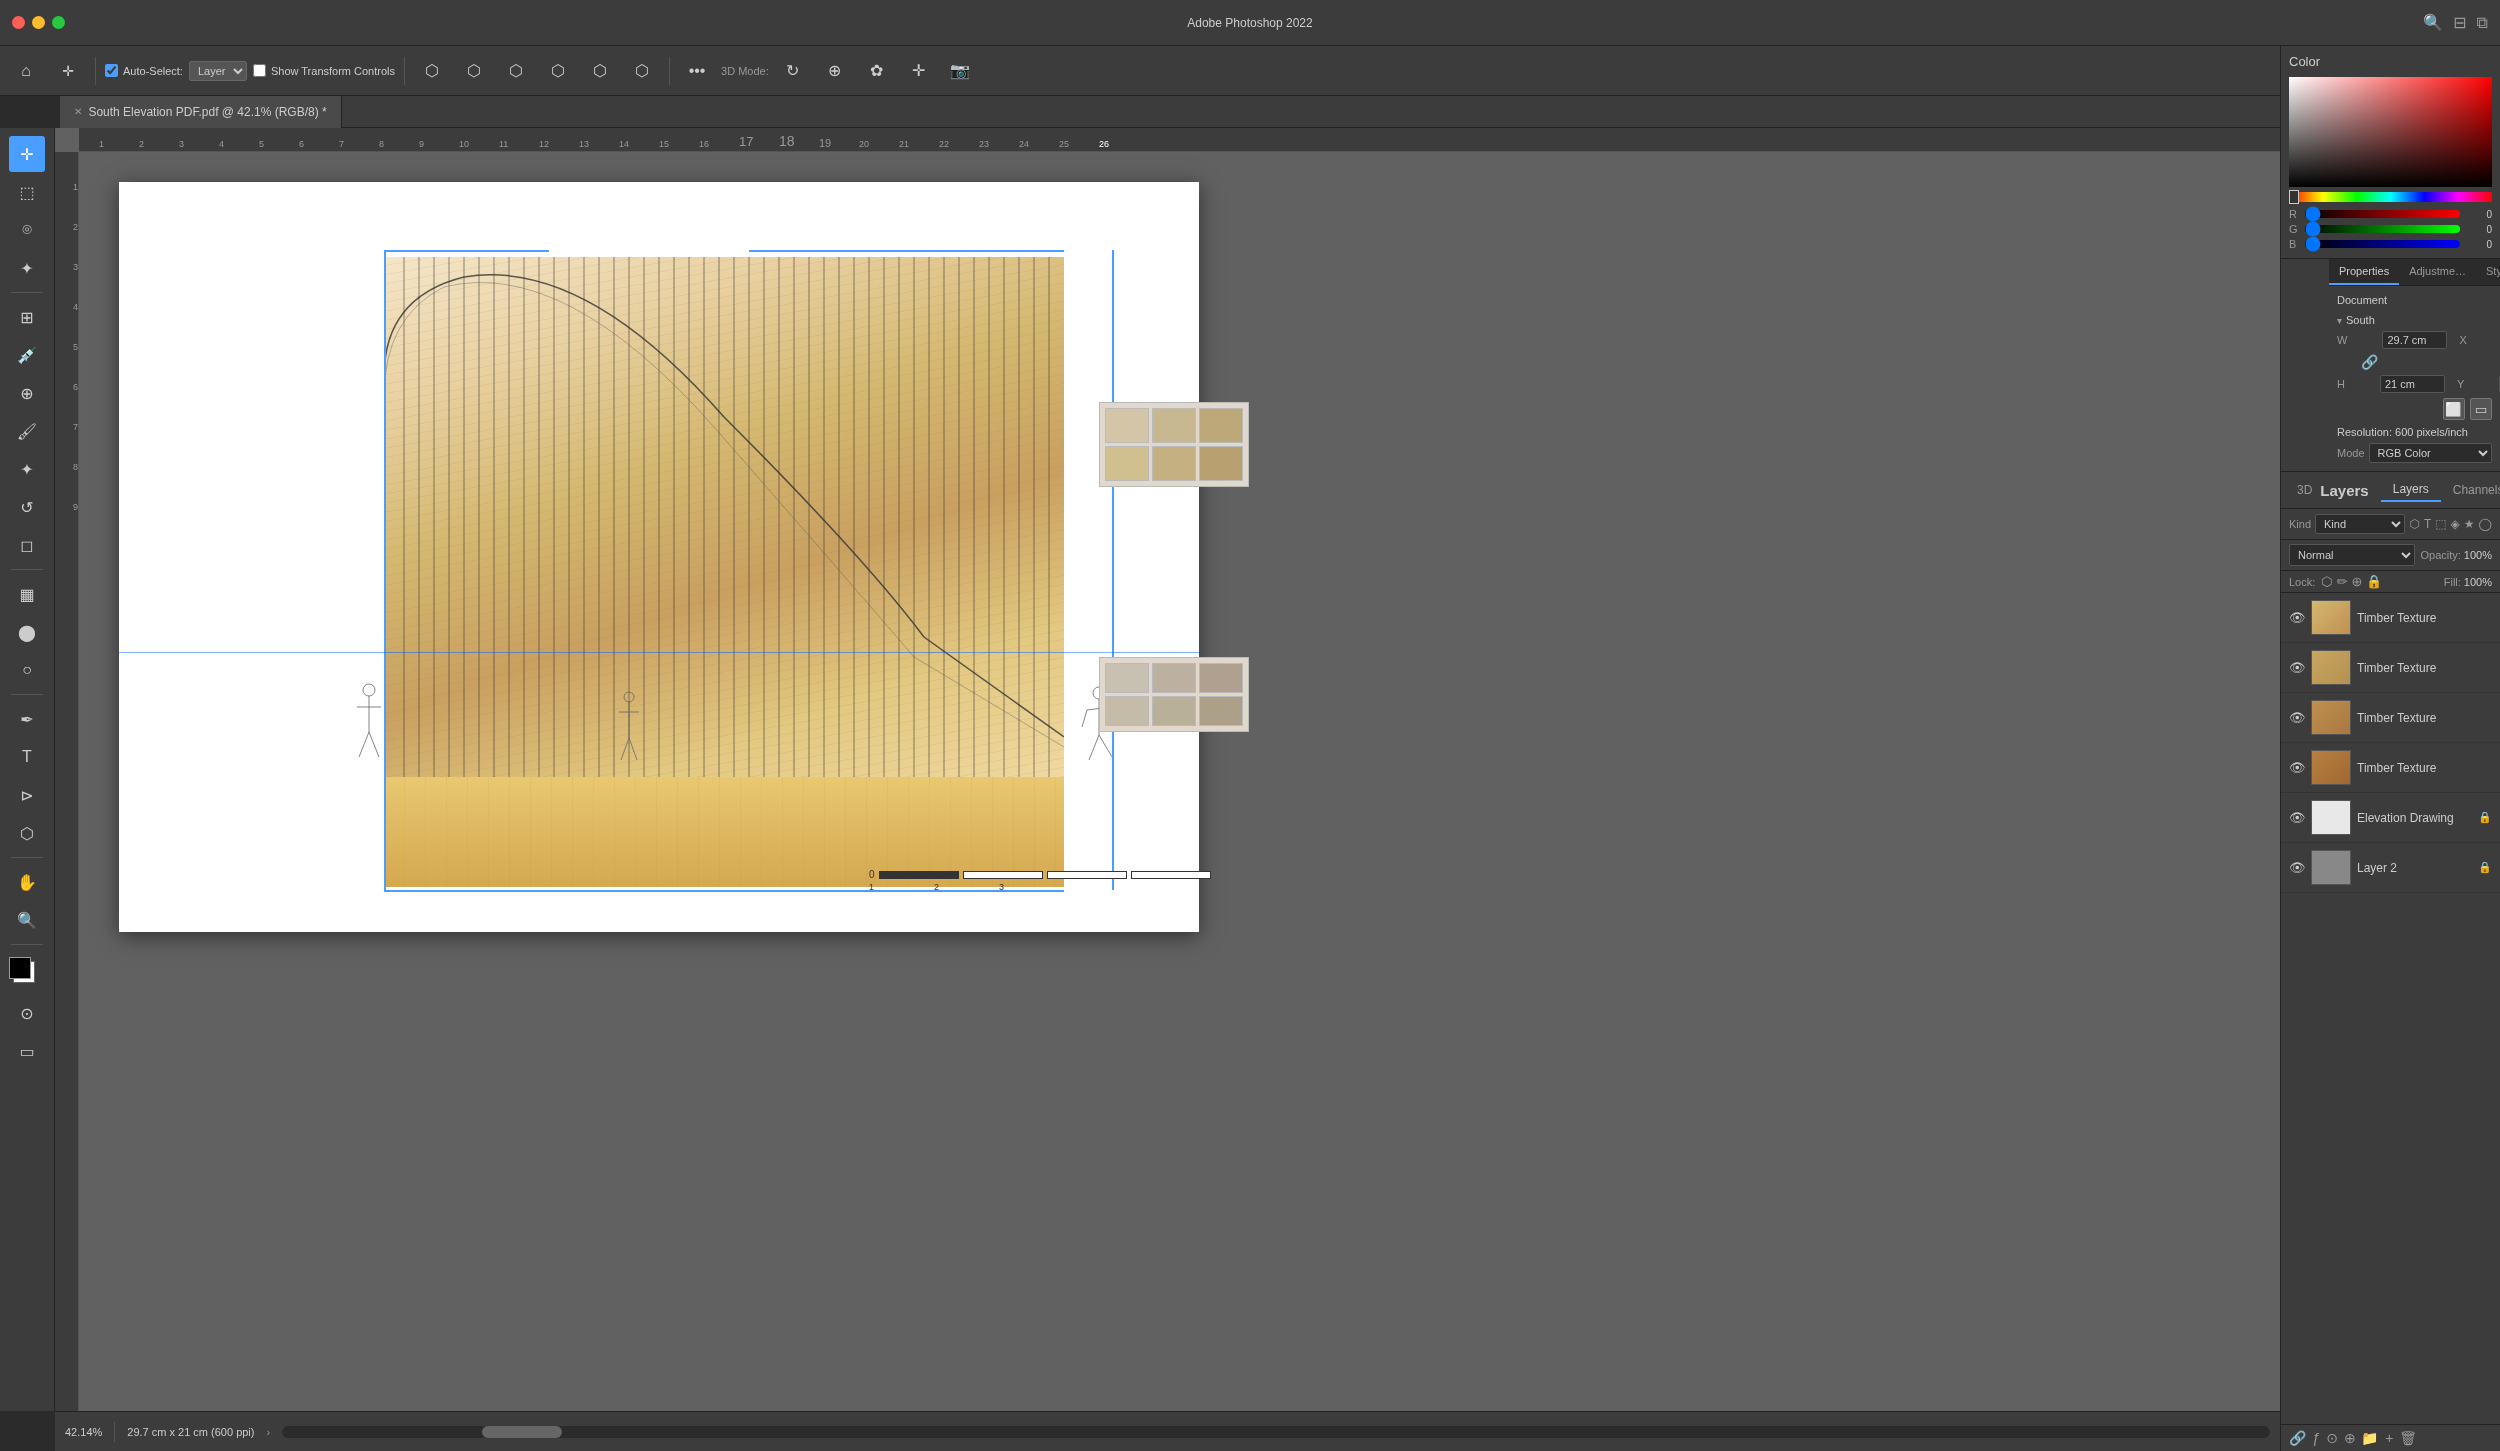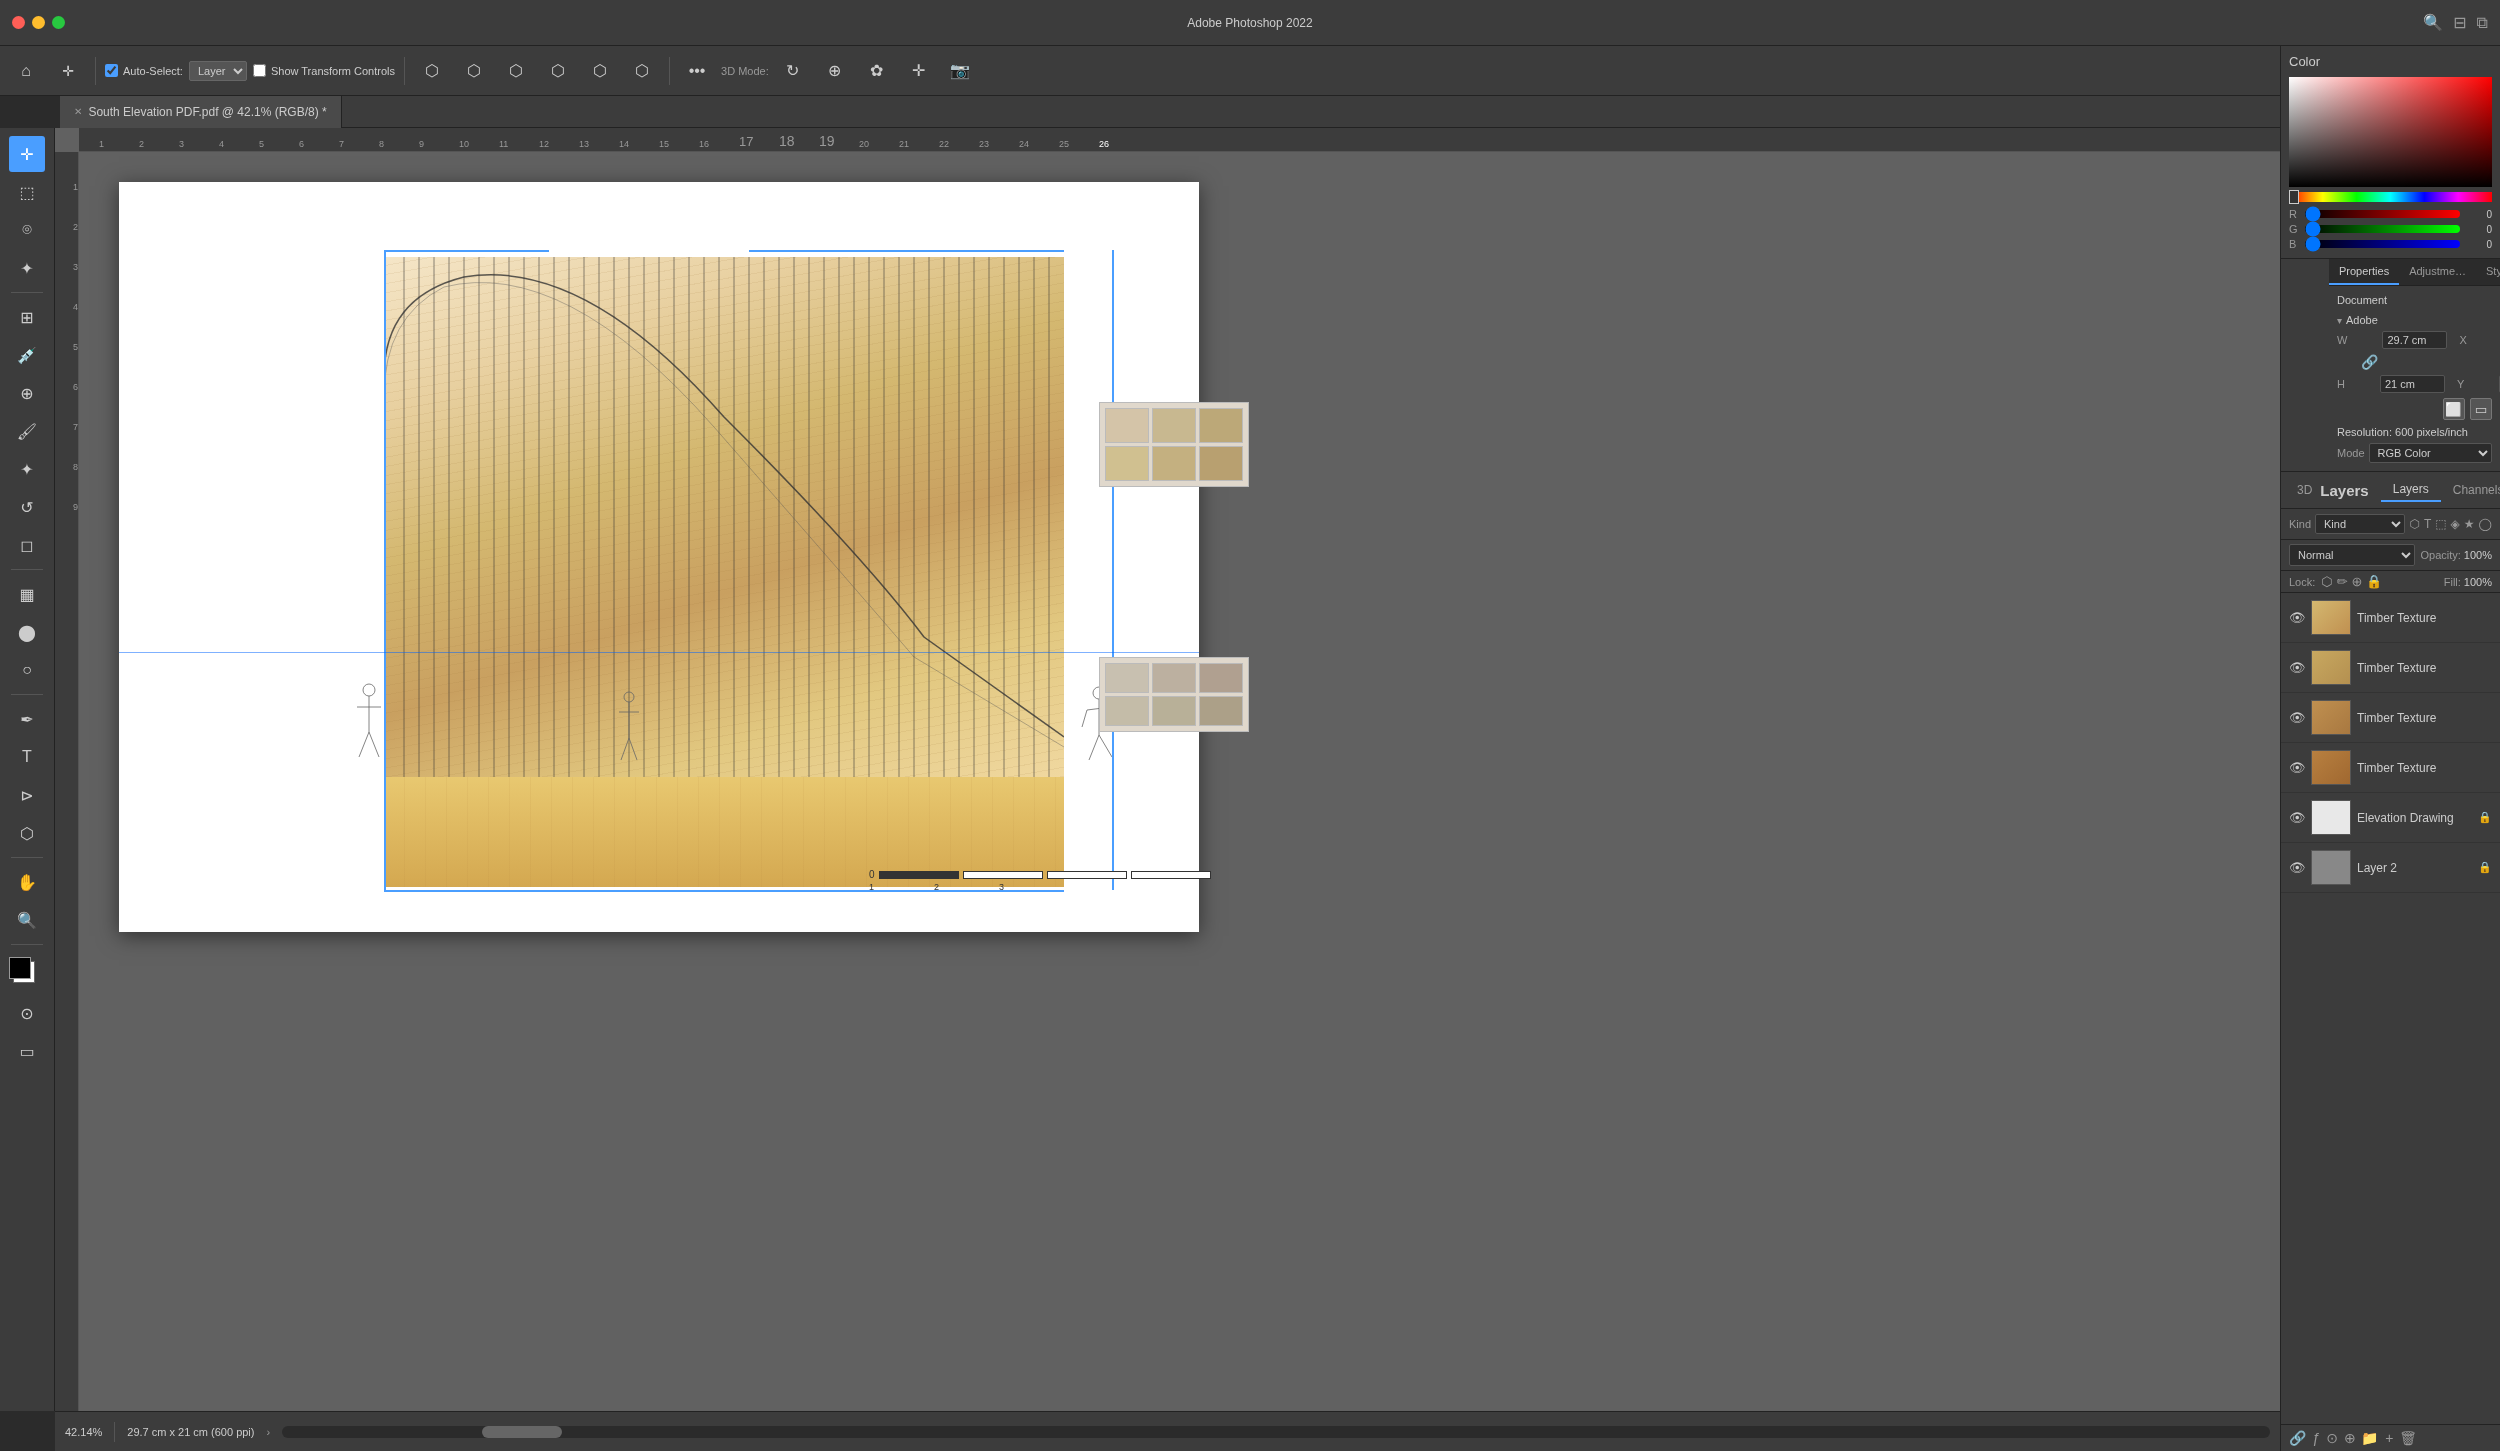--- a/index.html
+++ b/index.html
@@ -320,21 +320,21 @@
       <span style="position:absolute;left:340px;bottom:2px;font-size:9px;color:#999;">9</span>
       <span style="position:absolute;left:380px;bottom:2px;font-size:9px;color:#999;">10</span>
       <span style="position:absolute;left:420px;bottom:2px;font-size:9px;color:#999;">11</span>
       <span style="position:absolute;left:460px;bottom:2px;font-size:9px;color:#999;">12</span>
       <span style="position:absolute;left:500px;bottom:2px;font-size:9px;color:#999;">13</span>
       <span style="position:absolute;left:540px;bottom:2px;font-size:9px;color:#999;">14</span>
       <span style="position:absolute;left:580px;bottom:2px;font-size:9px;color:#999;">15</span>
       <span style="position:absolute;left:620px;bottom:2px;font-size:9px;color:#999;">16</span>
       <span style="position:absolute;left:660px;bottom:2px;font-size:13px;color:#999;">17</span>
       <span style="position:absolute;left:700px;bottom:2px;font-size:14px;color:#999;">18</span>
-      <span style="position:absolute;left:740px;bottom:2px;font-size:14px;color:#999;">19</span>
+      <span style="position:absolute;left:740px;bottom:2px;font-size:11px;color:#999;">19</span>
       <span style="position:absolute;left:780px;bottom:2px;font-size:9px;color:#999;">20</span>
       <span style="position:absolute;left:820px;bottom:2px;font-size:9px;color:#999;">21</span>
       <span style="position:absolute;left:860px;bottom:2px;font-size:9px;color:#999;">22</span>
       <span style="position:absolute;left:900px;bottom:2px;font-size:9px;color:#999;">23</span>
       <span style="position:absolute;left:940px;bottom:2px;font-size:9px;color:#999;">24</span>
       <span style="position:absolute;left:980px;bottom:2px;font-size:9px;color:#999;">25</span>
       <span style="position:absolute;left:1020px;bottom:2px;font-size:9px;color:#999;color:#fff;">26</span>
     </div>
   </div>
 
@@ -545,21 +545,21 @@
       <div class="props-tab">Adjustme…</div>
       <div class="props-tab">Styles</div>
       <div class="props-tab">Swatches</div>
     </div>
     <div class="props-content">
       <div style="display:flex;align-items:center;gap:5px;margin-bottom:8px;">
         <span style="font-size:11px;color:#ccc;">Document</span>
       </div>
       <div style="display:flex;align-items:center;gap:4px;margin-bottom:5px;">
         <span style="color:#999;font-size:10px;">▾</span>
-        <span style="font-size:11px;color:#ccc;font-weight:500;">Adobe</span>
+        <span style="font-size:11px;color:#ccc;font-weight:500;">South</span>
       </div>
       <div class="props-row">
         <span class="props-label">W</span>
         <input class="props-input" type="text" value="29.7 cm" style="">
         <span style="color:#999;font-size:11px;margin-left:8px;">X</span>
         <input class="props-input" type="text" value="0 cm" style="">
       </div>
       <div class="props-row">
         <span style="width:20px;"></span>
         <span class="link-icon">🔗</span>

